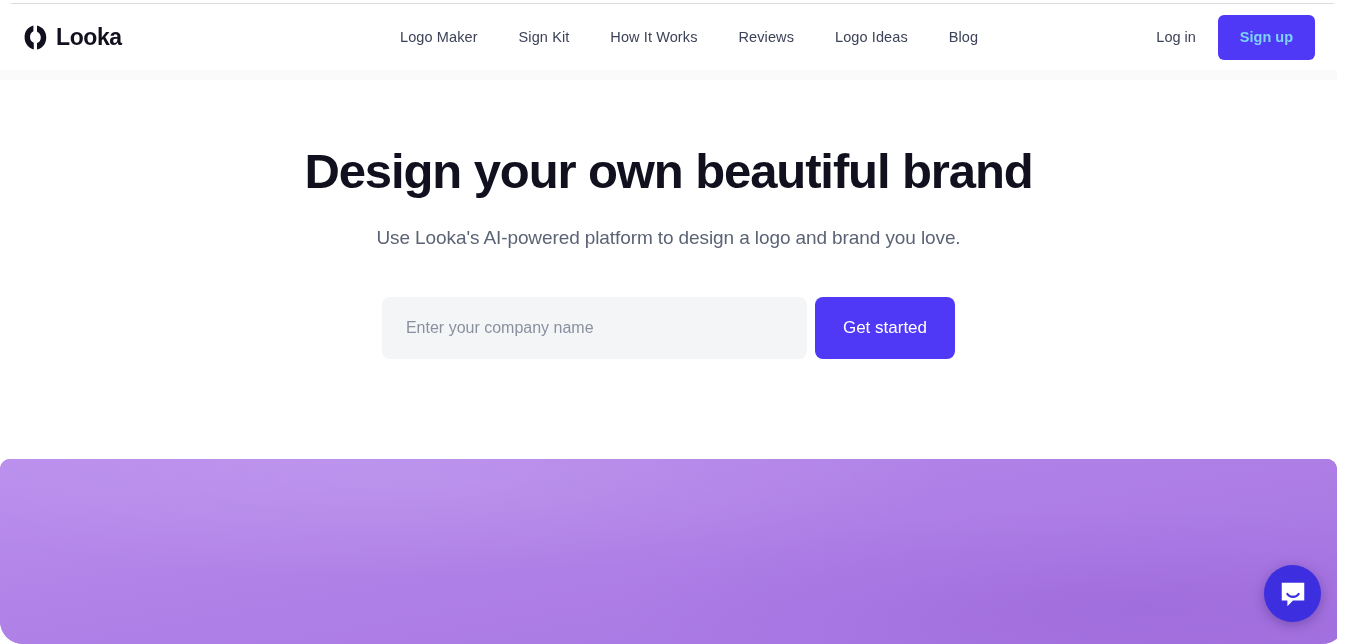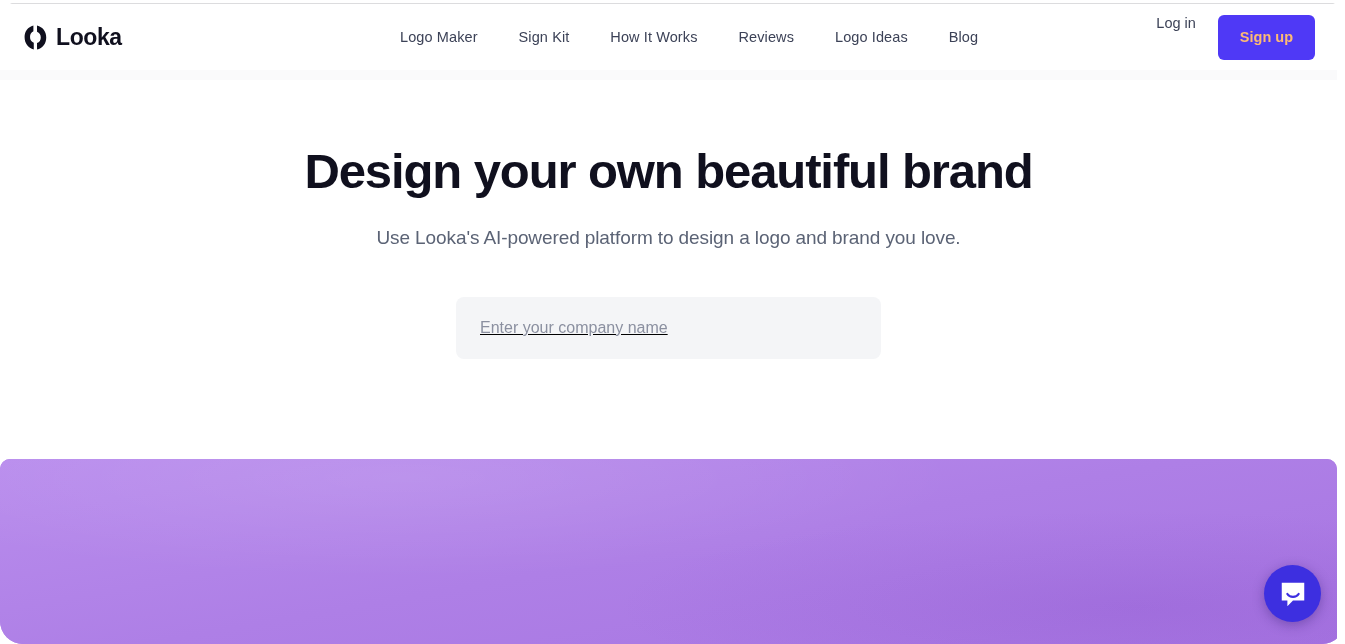--- a/index.html
+++ b/index.html
@@ -81,32 +81,32 @@
     padding: 8px 16px;
     white-space: nowrap;
     letter-spacing: 0.1px;
   }
   .nav-link:first-child { padding-left: 0; }
 
   .auth {
     position: absolute;
     right: 22px;
     display: flex;
-    align-items: flex-start;
+    align-items: center;
     gap: 22px;
   }
   .login-link {
     font-size: 14.5px;
     color: #3c4257;
     text-decoration: none;
     white-space: nowrap;
   }
   .signup-btn {
     background: #4f39f6;
-    color: #fdba74;
+    color: #7dd3fc;
     font-size: 14.5px;
     font-weight: 700;
     border: none;
     border-radius: 6px;
     padding: 0 22px;
     height: 45px;
     line-height: 45px;
     cursor: pointer;
     white-space: nowrap;
     font-family: "Liberation Sans", sans-serif;
@@ -133,21 +133,20 @@
     color: #5b6375;
     letter-spacing: -0.1px;
   }
 
   .cta-row {
     margin-top: 48px;
     display: flex;
     justify-content: center;
     align-items: stretch;
     gap: 8px;
-    text-decoration: underline;
   }
   .company-input {
     width: 425px;
     height: 62px;
     background: #f4f5f7;
     border: none;
     border-radius: 8px;
     padding: 0 24px;
     font-size: 16px;
     color: #2c3040;
@@ -245,20 +244,21 @@
       <button class="signup-btn">Sign up</button>
     </div>
   </header>
 
   <section class="hero">
     <h1 class="headline">Design your own beautiful brand</h1>
     <p class="subhead">Use Looka's AI-powered platform to design a logo and brand you love.</p>
 
     <div class="cta-row">
       <input class="company-input" type="text" placeholder="Enter your company name" style="">
+      <button class="get-started-btn">Get started</button>
     </div>
   </section>
 
   <div class="hero-photo">
     <div class="photo-bg"></div>
 
   </div>
 
   <div class="intercom">
     <svg viewBox="0 0 32 32">

